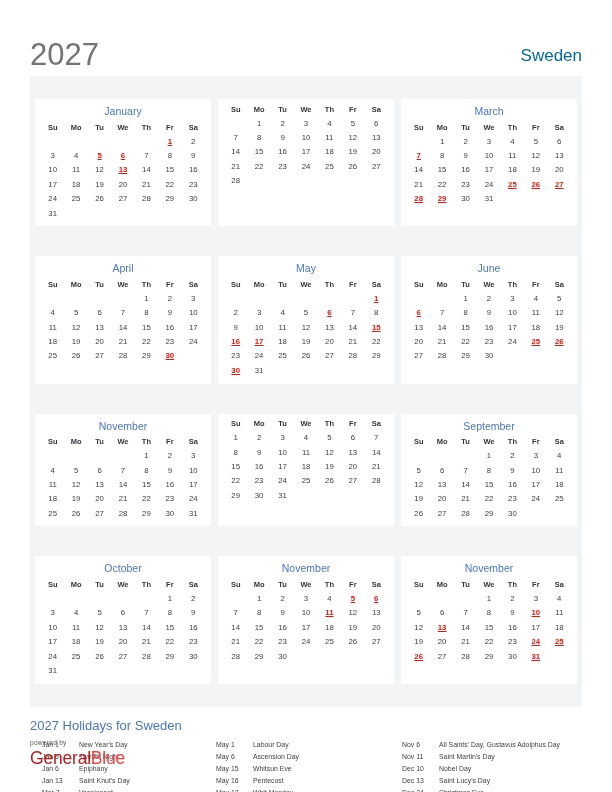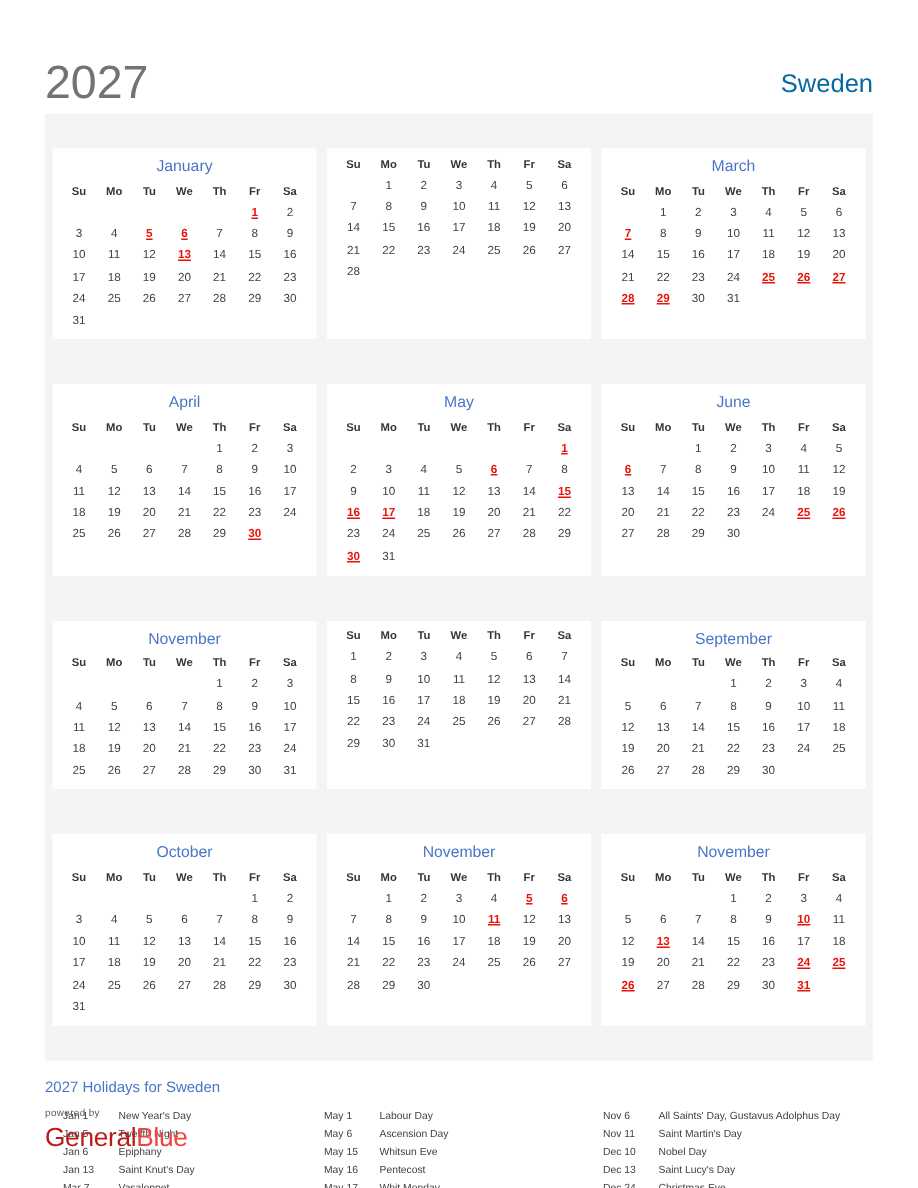--- a/index.html
+++ b/index.html
@@ -99,21 +99,21 @@
     font-weight: bold;
     text-decoration: underline;
   }
   table.month-grid td.empty {
     color: transparent;
   }
 
   
   .holidays-heading {
     color: #4a75c7;
-    font-size: 10px;
+    font-size: 13px;
     margin-top: 13px;
     margin-bottom: 8px;
     line-height: 11px;
   }
   .holidays-columns {
     display: flex;
     width: 552px;
   }
   .holiday-col {
     width: 184px;

